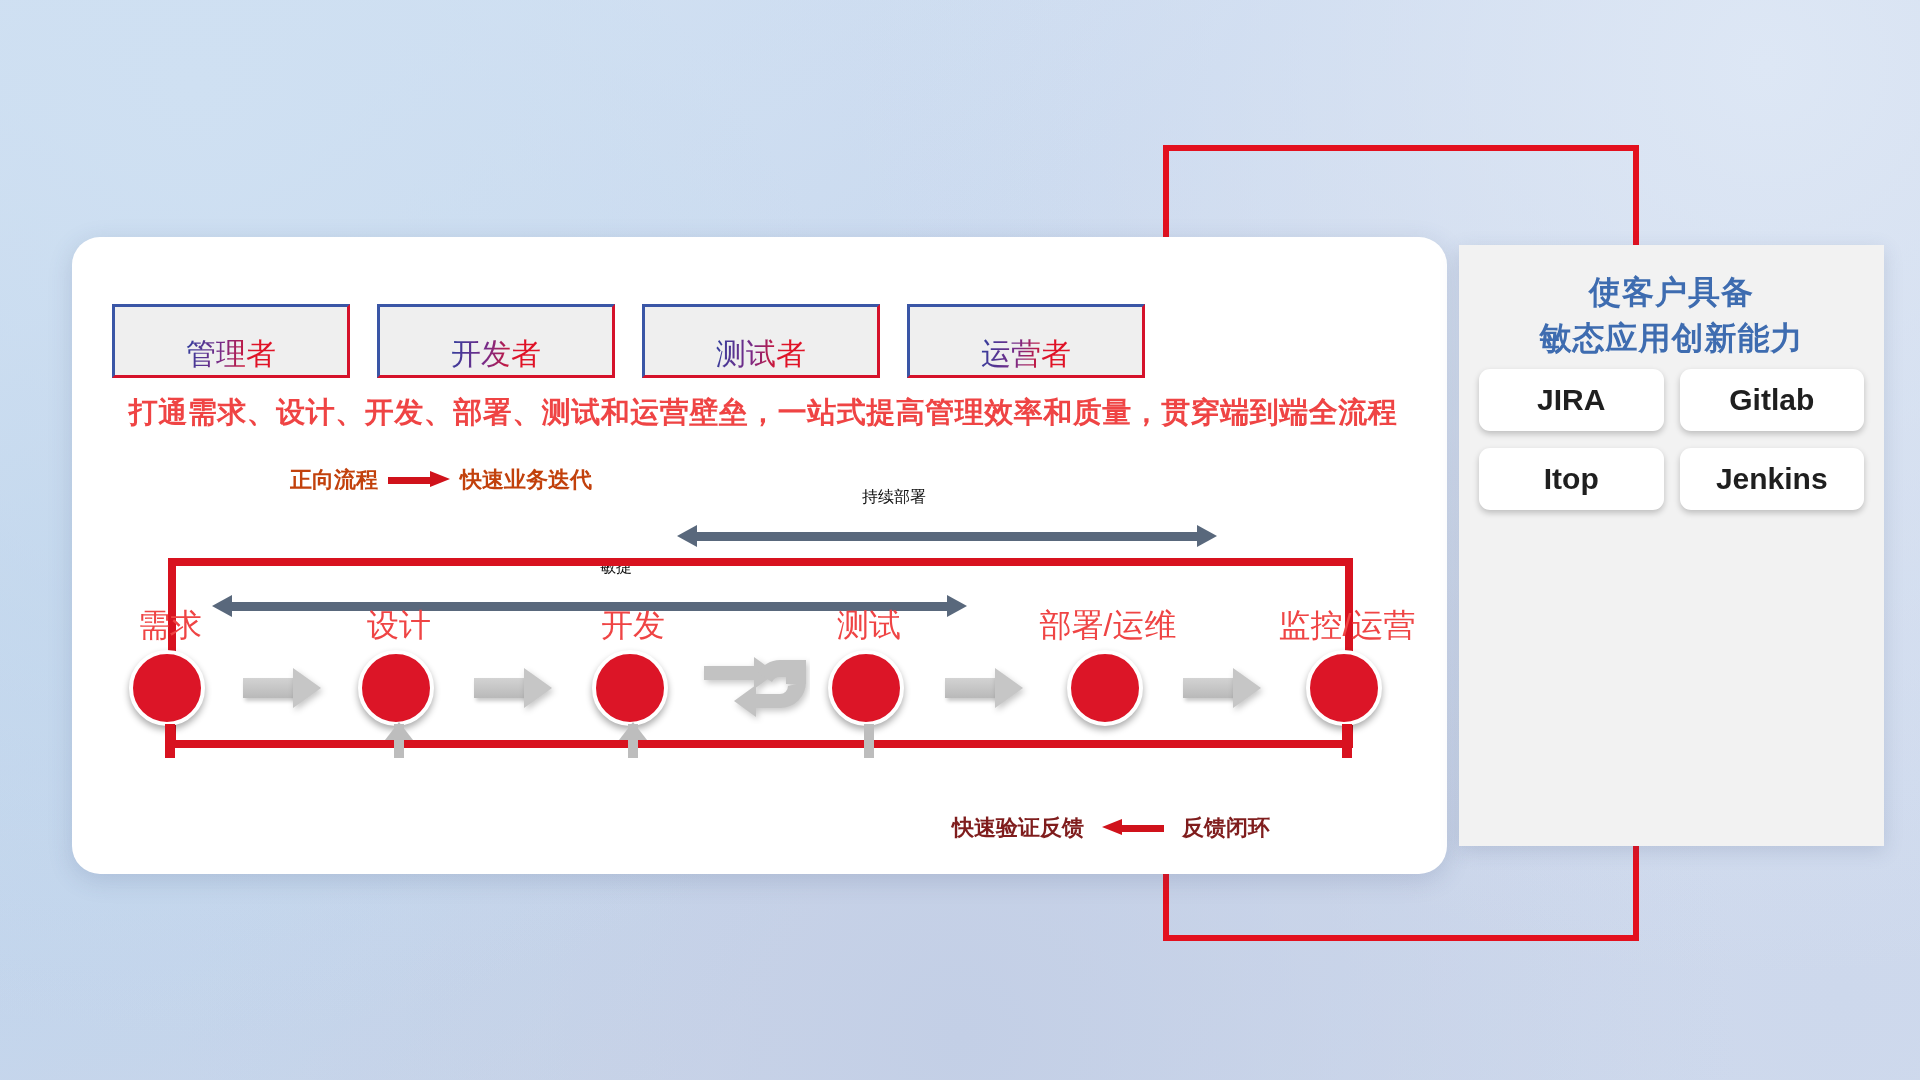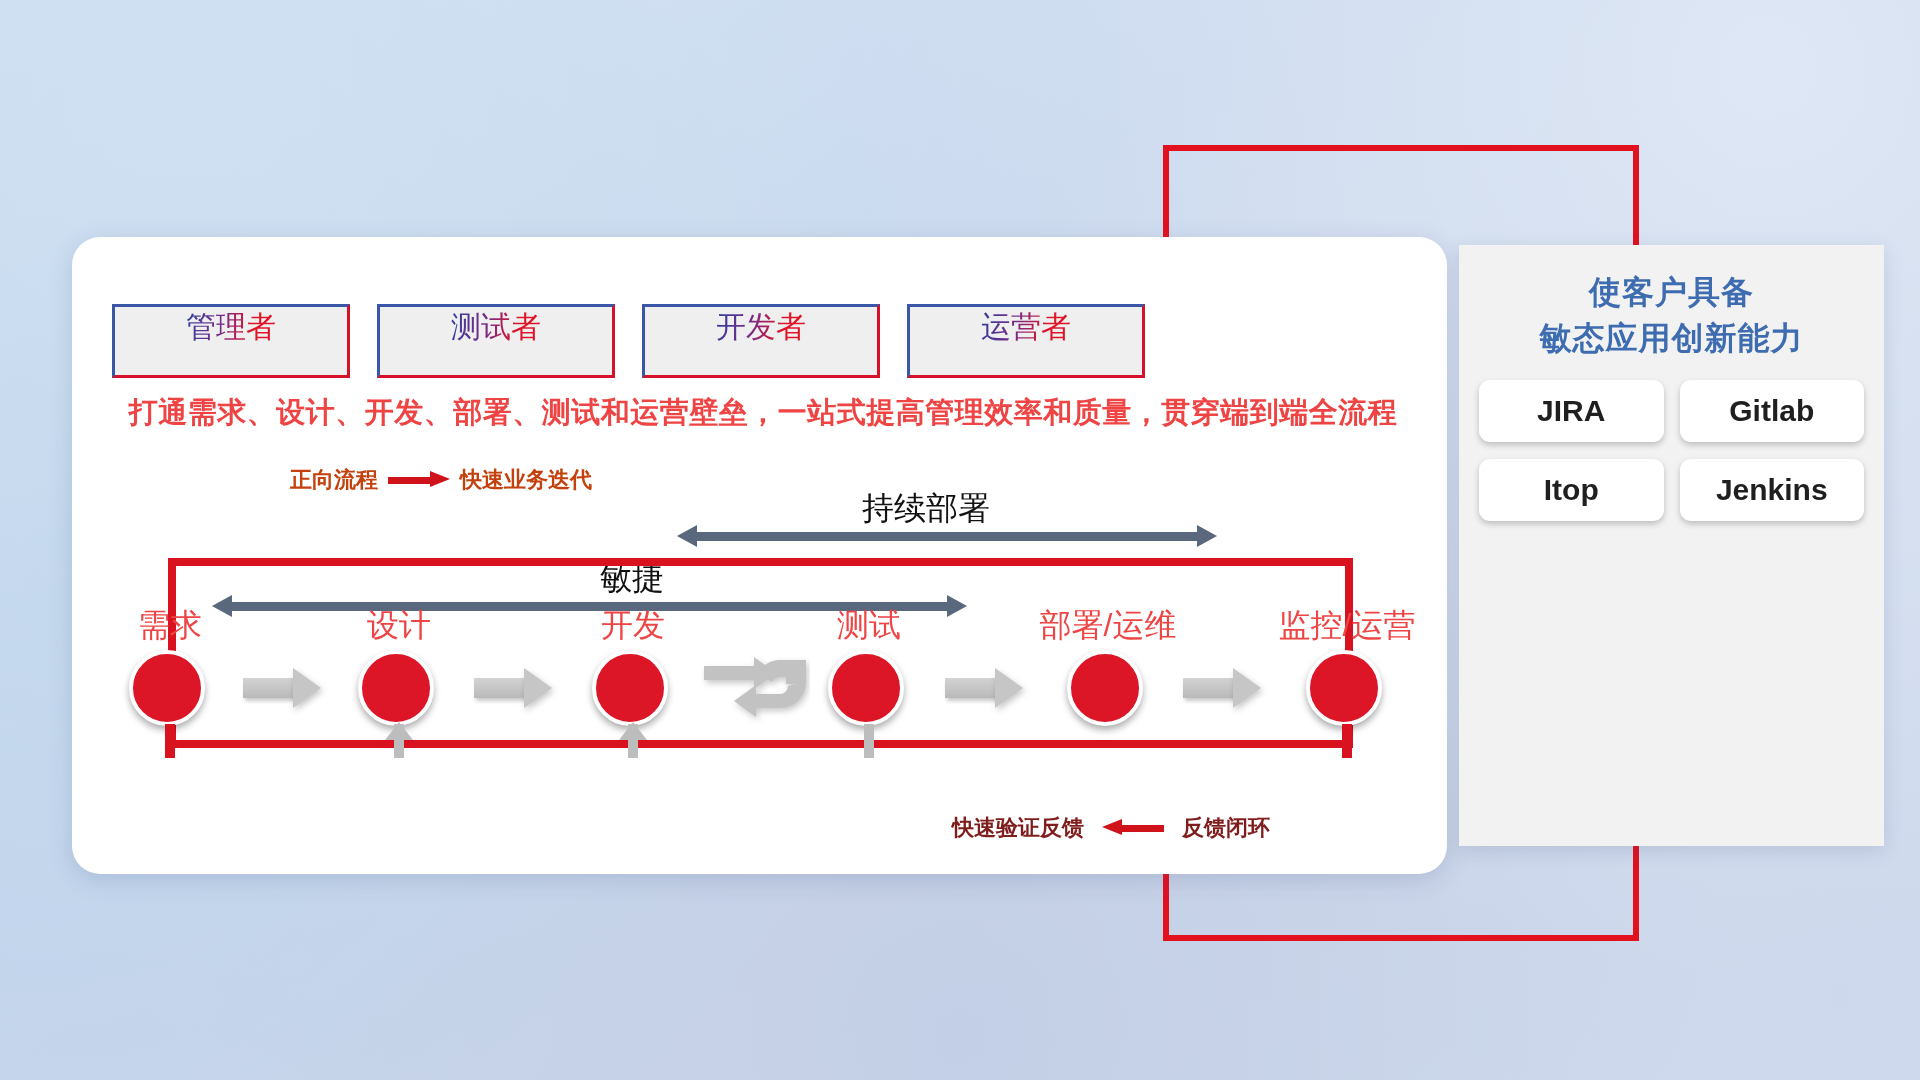--- a/index.html
+++ b/index.html
@@ -35,37 +35,37 @@
   .panel{
     position:absolute;left:1459px;top:245px;width:425px;height:601px;
     background:#f2f2f2;z-index:3;
     box-shadow:0 5px 18px rgba(60,80,120,.17);
   }
   .panel-title{
     text-align:center;color:#3e6cb0;font-weight:bold;
     font-size:32px;line-height:1.45;padding-top:24px;letter-spacing:1px;
   }
   .panel-title div{white-space:nowrap;}
-  .tools{margin-top:18px;padding:0 20px;display:flex;flex-wrap:wrap;gap:17px 16px;}
+  .tools{margin-top:7px;padding:0 20px;display:flex;flex-wrap:wrap;gap:17px 16px;}
   .tool{
     background:#fff;border-radius:11px;height:62px;
     display:flex;align-items:center;justify-content:center;
     font-size:30px;font-weight:bold;color:#1f1f1f;
     box-shadow:0 3px 6px rgba(0,0,0,.22);
   }
   .tool.half{width:calc(50% - 8px);}
   .tool.full{width:100%;}
 
   
   .roles{position:absolute;left:40px;top:67px;display:flex;gap:27px;}
   .role{
     width:232px;height:68px;background:#efefef;
     border-top:3px solid #3a56a6;border-left:3px solid #3a56a6;
     border-right:3px solid #d5122a;border-bottom:3px solid #d5122a;
-    display:flex;align-items:flex-start;justify-content:center;
+    display:flex;align-items:flex-end;justify-content:center;
     font-size:30px;font-weight:500;
     background-clip:padding-box;
   }
   .role span{
     background:linear-gradient(100deg,#2f3f9e 0%,#7a2a86 40%,#e01226 72%);
     -webkit-background-clip:text;background-clip:text;color:transparent;
     -webkit-text-fill-color:transparent;
   }
 
   
@@ -88,21 +88,21 @@
   .arrow-r::after{content:"";position:absolute;right:0;top:-2px;border-top:8px solid transparent;border-bottom:8px solid transparent;border-left:20px solid #d0121b;}
   .arrow-l{width:62px;height:14px;position:relative;}
   .arrow-l::before{content:"";position:absolute;right:0;top:4px;width:42px;height:7px;background:#d0121b;}
   .arrow-l::after{content:"";position:absolute;left:0;top:-2px;border-top:8px solid transparent;border-bottom:8px solid transparent;border-right:20px solid #d0121b;}
 
   
   .dbl{position:absolute;height:22px;}
   .dbl .bar{position:absolute;left:18px;right:18px;top:7px;height:9px;background:#59687c;}
   .dbl .hl{position:absolute;left:0;top:0;border-top:11px solid transparent;border-bottom:11px solid transparent;border-right:20px solid #59687c;}
   .dbl .hr{position:absolute;right:0;top:0;border-top:11px solid transparent;border-bottom:11px solid transparent;border-left:20px solid #59687c;}
-  .dbl-label{position:absolute;font-size:32px;font-weight:500;color:#111;white-space:nowrap;}
+  .dbl-label{position:absolute;font-size:16px;font-weight:500;color:#111;white-space:nowrap;}
 
   
   .loop{position:absolute;z-index:4;}
   .loop-top{left:168px;top:558px;width:1185px;height:8px;background:#d8121f;}
   .loop-left{left:168px;top:558px;width:8px;height:190px;background:#d8121f;}
   .loop-bottom{left:168px;top:740px;width:1185px;height:8px;background:#d8121f;}
   .loop-right{left:1345px;top:558px;width:8px;height:190px;background:#d8121f;}
   .loop-head-down{left:1331px;top:560px;width:0;height:0;
     border-left:18px solid transparent;border-right:18px solid transparent;border-top:26px solid #d8121f;
     position:absolute;transform:translateY(24px);}
@@ -143,24 +143,24 @@
 
   <div class="red-frame"></div>
 
   <div class="card">
 
     <div class="roles">
       <div class="role">
           <span>管理者</span>
         </div>
       <div class="role">
+          <span>开发者</span>
+        </div>
+      <div class="role">
           <span>测试者</span>
-        </div>
-      <div class="role">
-          <span>开发者</span>
         </div>
       <div class="role">
           <span>运营者</span>
         </div>
     </div>
 
     <div class="headline">打通需求、设计、开发、部署、测试和运营壁垒，一站式提高管理效率和质量，贯穿端到端全流程</div>
 
     <div class="legend-fwd">
       <span>正向流程</span>

